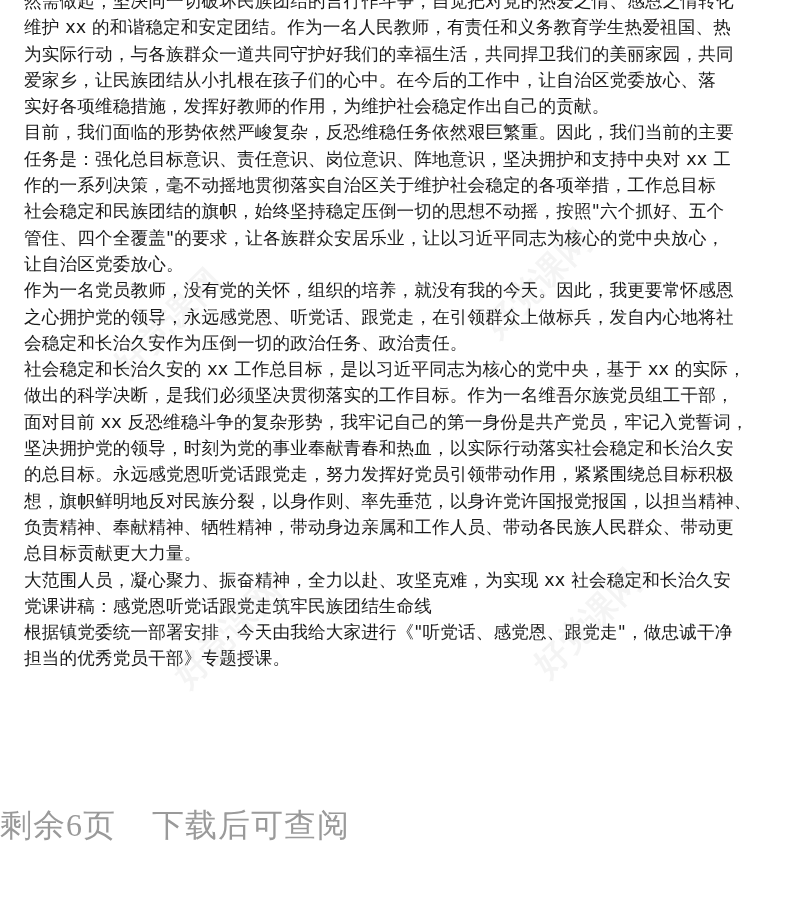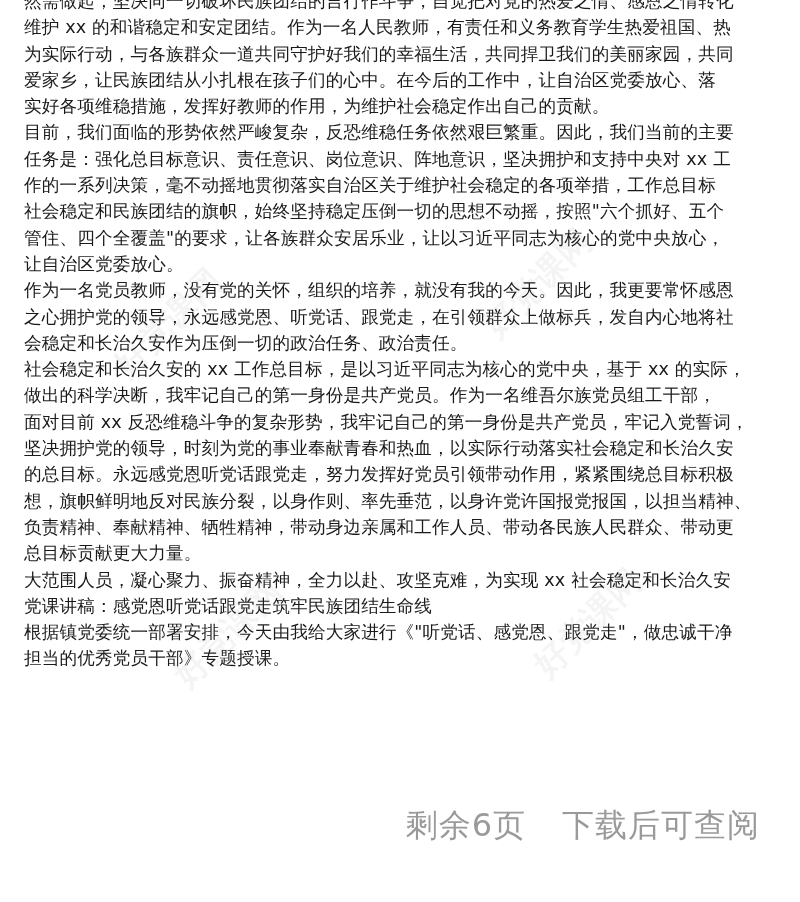--- a/index.html
+++ b/index.html
@@ -36,25 +36,26 @@
       transform: rotate(-45deg);
       white-space: nowrap;
       pointer-events: none;
       font-weight: bold;
     }
     .more-banner {
       position: absolute;
       left: 0;
       top: 800px;
       width: 760px;
-      text-align: right;
+      text-align: left;
       font-size: 32px;
       line-height: 50px;
       color: #9a9a9a;
       letter-spacing: 1px;
+      font-family: Liberation Serif, serif;
     }
     .more-banner .gap { display: inline-block; width: 36px; }
   </style>
 </head>
 <body>
 
 <div class="watermark" style="left:100px; top:300px;">好党课网</div>
 <div class="watermark" style="left:470px; top:260px;">好党课网</div>
 <div class="watermark" style="left:520px; top:600px;">好党课网</div>
 <div class="watermark" style="left:160px; top:610px;">好党课网</div>
@@ -68,21 +69,21 @@
   <span class="line">目前，我们面临的形势依然严峻复杂，反恐维稳任务依然艰巨繁重。因此，我们当前的主要</span>
   <span class="line">任务是：强化总目标意识、责任意识、岗位意识、阵地意识，坚决拥护和支持中央对 xx 工</span>
   <span class="line">作的一系列决策，毫不动摇地贯彻落实自治区关于维护社会稳定的各项举措，工作总目标</span>
   <span class="line">社会稳定和民族团结的旗帜，始终坚持稳定压倒一切的思想不动摇，按照"六个抓好、五个</span>
   <span class="line">管住、四个全覆盖"的要求，让各族群众安居乐业，让以习近平同志为核心的党中央放心，</span>
   <span class="line">让自治区党委放心。</span>
   <span class="line">作为一名党员教师，没有党的关怀，组织的培养，就没有我的今天。因此，我更要常怀感恩</span>
   <span class="line">之心拥护党的领导，永远感党恩、听党话、跟党走，在引领群众上做标兵，发自内心地将社</span>
   <span class="line">会稳定和长治久安作为压倒一切的政治任务、政治责任。</span>
   <span class="line">社会稳定和长治久安的 xx 工作总目标，是以习近平同志为核心的党中央，基于 xx 的实际，</span>
-  <span class="line">做出的科学决断，我牢记自己的第一身份是共产党员。作为一名维吾尔族党员组工干部，</span>
+  <span class="line">做出的科学决断，是我们必须坚决贯彻落实的工作目标。作为一名维吾尔族党员组工干部，</span>
   <span class="line">面对目前 xx 反恐维稳斗争的复杂形势，我牢记自己的第一身份是共产党员，牢记入党誓词，</span>
   <span class="line">坚决拥护党的领导，时刻为党的事业奉献青春和热血，以实际行动落实社会稳定和长治久安</span>
   <span class="line">的总目标。永远感党恩听党话跟党走，努力发挥好党员引领带动作用，紧紧围绕总目标积极</span>
   <span class="line">想，旗帜鲜明地反对民族分裂，以身作则、率先垂范，以身许党许国报党报国，以担当精神、</span>
   <span class="line">负责精神、奉献精神、牺牲精神，带动身边亲属和工作人员、带动各民族人民群众、带动更</span>
   <span class="line">总目标贡献更大力量。</span>
   <span class="line">大范围人员，凝心聚力、振奋精神，全力以赴、攻坚克难，为实现 xx 社会稳定和长治久安</span>
   <span class="line">党课讲稿：感党恩听党话跟党走筑牢民族团结生命线</span>
   <span class="line">根据镇党委统一部署安排，今天由我给大家进行《"听党话、感党恩、跟党走"，做忠诚干净</span>
   <span class="line">担当的优秀党员干部》专题授课。</span>

